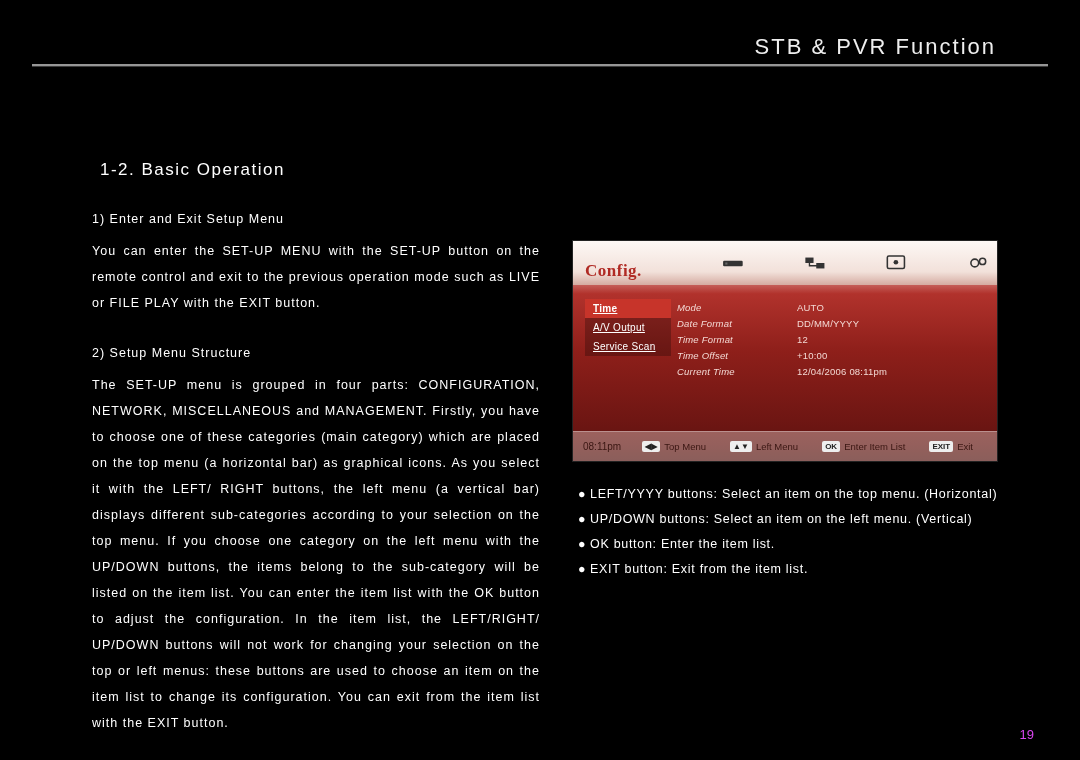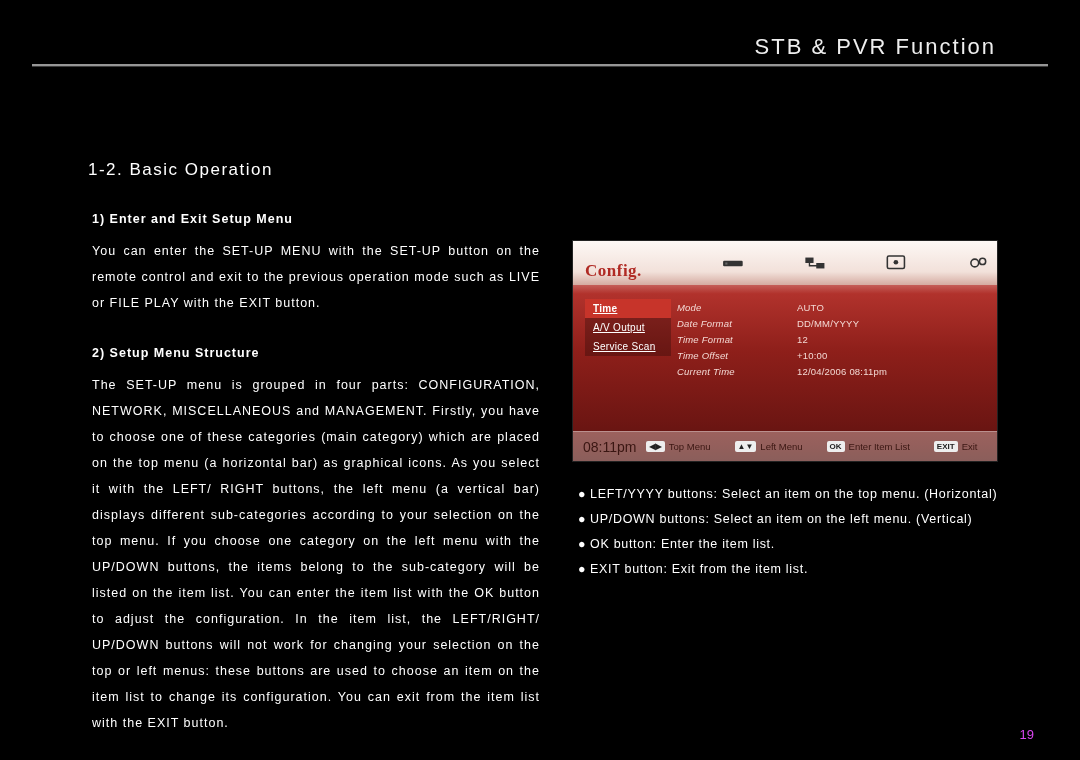--- a/index.html
+++ b/index.html
@@ -2,24 +2,24 @@
 <html><head>
 <meta charset="utf-8">
 <style>
   * { box-sizing: border-box; margin: 0; padding: 0; }
   html, body { width: 1080px; height: 760px; background: #000; color: #fff; font-family: Arial, Helvetica, sans-serif; }
   .page { width: 1080px; height: 760px; position: relative; background: #000; }
   .header { position: absolute; top: 34px; right: 84px; font-size: 22px; letter-spacing: 2px; color: #eee; }
   .hr1 { position: absolute; top: 64px; left: 32px; right: 32px; height: 2px; background: #969696; }
   .hr2 { position: absolute; top: 66px; left: 32px; right: 32px; height: 1px; background: #3c3c3c; }
 
-  .section-title { position: absolute; top: 160px; left: 88px; font-size: 17px; letter-spacing: 1.5px; font-weight: 500; }
+  .section-title { position: absolute; top: 160px; left: 100px; font-size: 17px; letter-spacing: 1.5px; font-weight: 500; }
 
   .leftcol { position: absolute; top: 206px; left: 92px; width: 448px; font-size: 12.5px; line-height: 26px; letter-spacing: 1px; }
-  .leftcol .sub { margin-bottom: 6px; font-weight: bold; }
+  .leftcol .sub { margin-bottom: 6px; }
   .leftcol .para { text-align: justify; margin-bottom: 24px; }
 
   .rightcol { position: absolute; top: 240px; left: 572px; width: 430px; }
   .screenshot { width: 426px; height: 222px; border: 1px solid #222; background: linear-gradient(180deg, #f8f2f0 0%, #eeb5b1 12%, #b1322c 24%, #8e1f1a 50%, #6b1512 85%, #4d100e 100%); position: relative; overflow: hidden; font-family: Arial, sans-serif; }
 
   
   .scr-top { position: absolute; top: 0; left: 0; right: 0; height: 44px; background: linear-gradient(180deg, #fdf8f5 0%, #f2e1da 70%, #d5aba1 100%); display: flex; align-items: center; padding: 0 8px; gap: 60px; }
   .scr-logo { font-family: "Comic Sans MS", cursive; color: #b02a24; font-size: 17px; font-weight: bold; letter-spacing: 0.5px; margin-left: 4px; margin-right: 20px; margin-top: 16px; }
   .topicon { width: 30px; height: 22px; display: inline-flex; align-items: center; justify-content: center; color: #333; }
   .topicon svg { width: 100%; height: 100%; }
@@ -30,21 +30,21 @@
   .leftitem.sel { background: #c7342a; color: #fff; font-weight: bold; }
 
   
   .scr-main { position: absolute; top: 58px; left: 104px; right: 10px; }
   .row { display: flex; height: 16px; align-items: center; font-size: 9.5px; color: #f3d8d3; letter-spacing: 0.2px; }
   .row .k { width: 120px; font-style: italic; }
   .row .v { flex: 1; }
 
   
   .scr-bottom { position: absolute; left: 0; right: 0; bottom: 0; height: 30px; background: rgba(255,240,236,0.35); border-top: 1px solid rgba(255,255,255,0.3); display: flex; align-items: center; padding: 0 10px; gap: 10px; font-size: 9.5px; color: #3a1612; }
-  .clock { width: 60px; font-size: 14px; color: #3a1612; }
+  .clock { width: 60px; font-size: 10px; color: #3a1612; }
   .kbadge { background: #eee; color: #222; border-radius: 2px; padding: 0 3px; font-size: 8px; font-weight: bold; display: inline-flex; align-items: center; justify-content: center; height: 11px; margin-right: 4px; }
   .kpair { display: flex; align-items: center; margin-right: 14px; white-space: nowrap; }
 
   .bullets { margin-top: 20px; font-size: 12.5px; line-height: 25px; letter-spacing: 0.7px; }
   .bullets .b { display: flex; }
   .bullets .dot { width: 18px; text-align: left; padding-left: 6px; }
 
   .pageno { position: absolute; bottom: 18px; right: 46px; font-size: 13px; color: #d946ef; }
 </style>
 </head>

